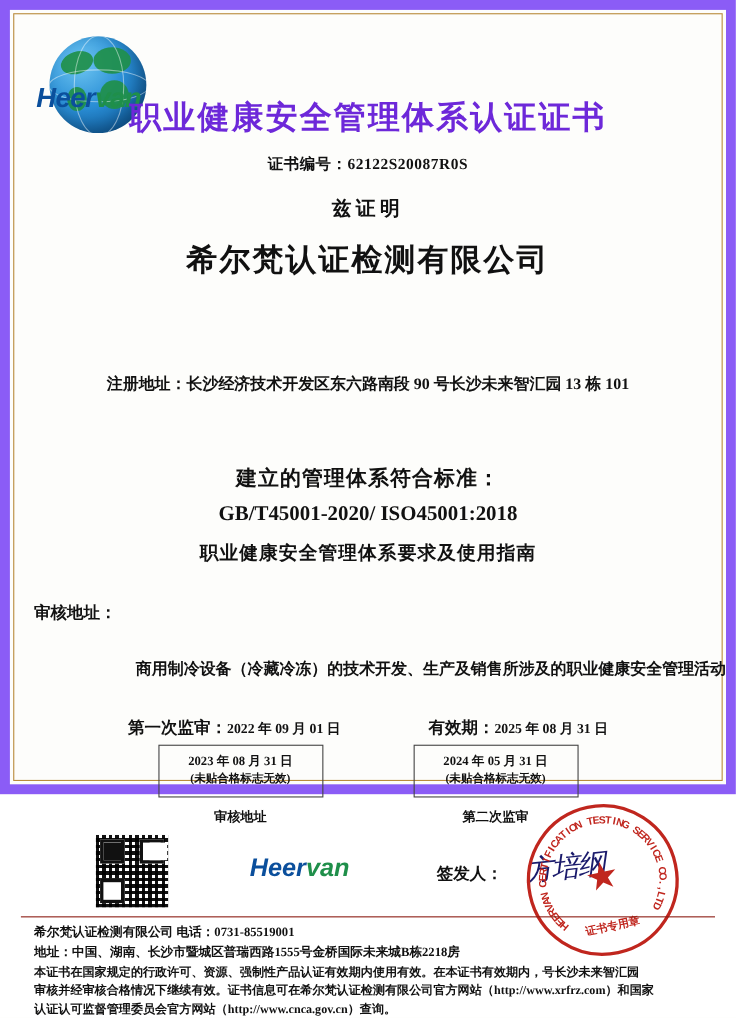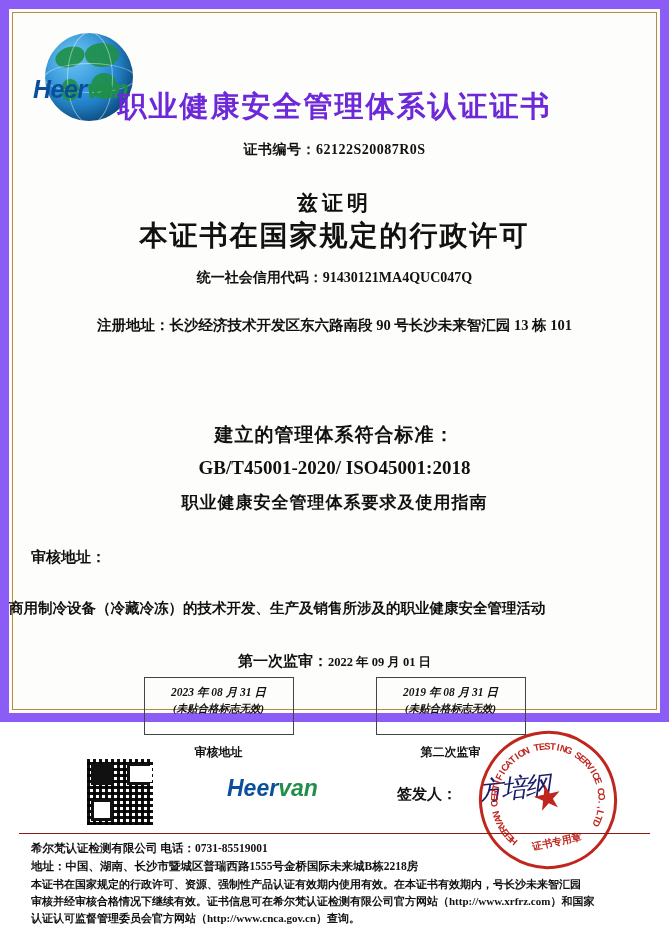--- a/index.html
+++ b/index.html
@@ -51,76 +51,75 @@
     position:absolute;left:0;right:0;top:78px;
     text-align:center;
     font-family:"Liberation Serif","DejaVu Serif",serif;
     font-weight:700;font-size:29px;letter-spacing:2px;color:#6d28d9;
   }
   .certno{
     position:absolute;left:0;right:0;top:132px;text-align:center;
     font-size:14px;font-weight:700;letter-spacing:.5px;
   }
   .certify{
-    position:absolute;left:0;right:0;top:180px;text-align:center;
-    font-size:21px;font-weight:700;letter-spacing:4px;
+    position:absolute;left:0;right:0;top:168px;text-align:center;
+    font-size:18px;font-weight:700;letter-spacing:4px;
   }
   .company{
     position:absolute;left:0;right:0;top:208px;text-align:center;
     font-size:28px;font-weight:700;letter-spacing:2px;
   }
   .credit{
     position:absolute;left:0;right:0;top:260px;text-align:center;
     font-size:14px;font-weight:700;
   }
   .addr{
     position:absolute;left:0;right:0;
-    text-align:center;font-size:14.5px;font-weight:700;
+    text-align:center;font-size:14.5px;font-weight:700;margin-top:24px;
   }
   .addr.reg{top:307px;}
   .addr.aud{top:363px;}
   .std-head{
     position:absolute;left:0;right:0;top:413px;text-align:center;
     font-size:19px;font-weight:700;letter-spacing:1px;
   }
   .std-code{
     position:absolute;left:0;right:0;top:448px;text-align:center;
     font-size:19px;font-weight:700;
   }
   .std-name{
     position:absolute;left:0;right:0;top:482px;text-align:center;
     font-size:17px;font-weight:700;letter-spacing:1px;
   }
   .scope-label{
     position:absolute;left:22px;top:539px;
     font-size:15px;font-weight:700;
   }
   .scope-text{
-    position:absolute;left:0;right:0;top:590px;text-align:left;
+    position:absolute;left:0;right:0;top:590px;text-align:right;
     font-size:14.5px;font-weight:700;
   }
   .dates{
     position:absolute;left:0;right:0;top:643px;
     display:flex;justify-content:center;gap:80px;
     font-size:14px;font-weight:700;
   }
   .dates .d-val{font-size:12.5px;font-weight:700;}
   .dates .d-lab{font-size:15px;font-weight:700;}
   .surv{
     position:absolute;top:668px;left:0;right:0;
     display:flex;justify-content:center;gap:82px;
   }
   .surv .box{
     width:150px;text-align:center;
   }
   .surv .inner{
     border:1px solid #444;
-    padding:6px 2px 17px;
+    padding:6px 2px 7px;
     line-height:1.5;
-    font-style:italic;
   }
   .surv .line1{font-size:11.5px;font-weight:700;}
   .surv .line2{font-size:10.5px;font-weight:700;}
   .surv .cap{margin-top:9px;font-size:12px;font-weight:700;}
   .qr{
     position:absolute;left:76px;top:748px;width:66px;height:66px;
     background:
       repeating-linear-gradient(90deg,#111 0 3px,#fff 3px 6px),
       repeating-linear-gradient(0deg,#111 0 3px,#fff 3px 6px);
     background-blend-mode:multiply;
@@ -201,55 +200,55 @@
   </div>
 
   <div class="title">职业健康安全管理体系认证证书</div>
 
   <div class="certno">
     <span>证书编号：</span><span>62122S20087R0S</span>
   </div>
 
   <div class="certify">兹证明</div>
 
-  <div class="company">本证书在国家规定的行政许可</div>
-
-  <div class="credit">
-    <span>统一社会信用代码：</span><span>91430121MA4QUC047Q</span>
-  </div>
+  <div class="company">希尔梵认证检测有限公司</div>
+
 
   <div class="addr reg">
     <span>注册地址：</span><span>长沙经济技术开发区东六路南段 90 号长沙未来智汇园 13 栋 101</span>
   </div>
 
 
   <div class="std-head">建立的管理体系符合标准：</div>
   <div class="std-code">GB/T45001-2020/ ISO45001:2018</div>
   <div class="std-name">职业健康安全管理体系要求及使用指南</div>
 
   <div class="scope-label">审核地址：</div>
   <div class="scope-text">商用制冷设备（冷藏冷冻）的技术开发、生产及销售所涉及的职业健康安全管理活动</div>
 
   <div class="dates">
     <div>
       <span class="d-lab">第一次监审：</span><span class="d-val">2022 年 09 月 01 日</span>
+    </div>
+    <div>
+      <span class="d-lab">有效期：</span><span class="d-val">2025 年 08 月 31 日</span>
     </div>
   </div>
 
   <div class="surv">
     <div class="box">
       <div class="inner">
         <div class="line1">2023 年 08 月 31 日</div>
         <div class="line2">(未贴合格标志无效)</div>
       </div>
       <div class="cap">审核地址</div>
     </div>
     <div class="box">
       <div class="inner">
-        <div class="line1">2019 年 08 月 31 日</div>
+        <div class="line1">2024 年 05 月 31 日</div>
         <div class="line2">(未贴合格标志无效)</div>
       </div>
       <div class="cap">第二次监审</div>
     </div>
   </div>
 
   <div class="qr">
     <div class="qr-tr"></div>
       <div class="qr-bl"></div>
   </div>

